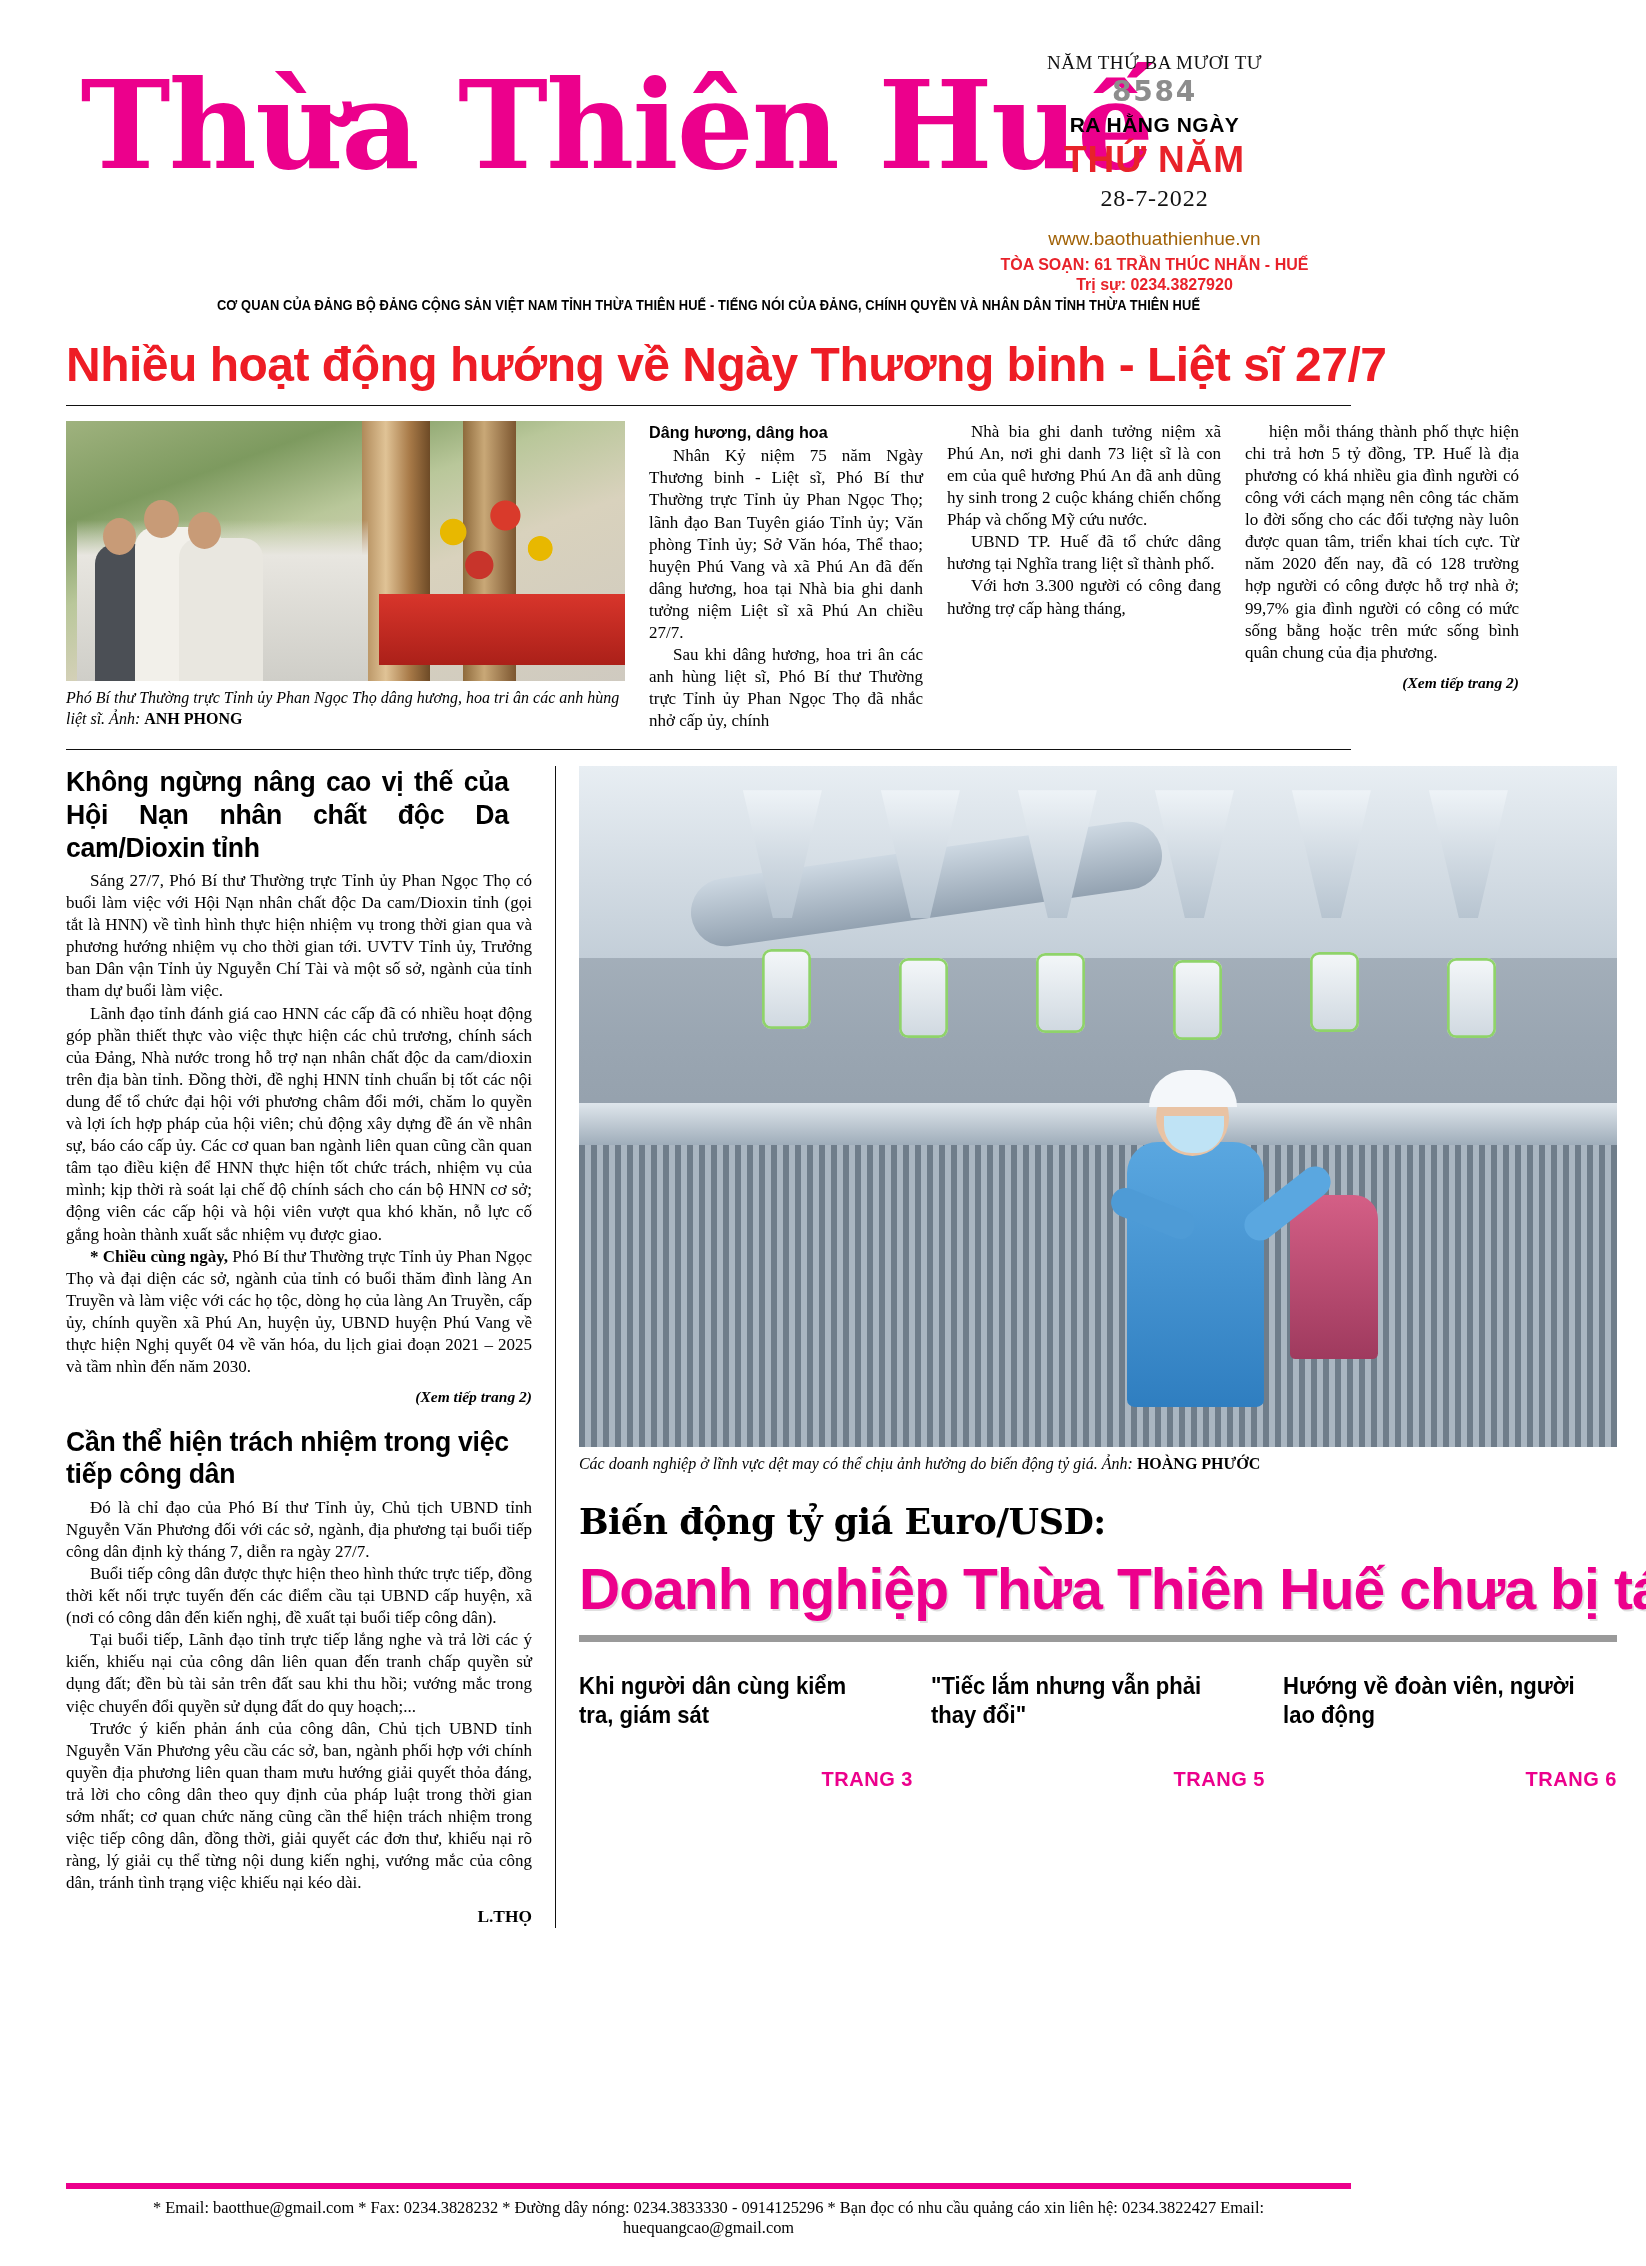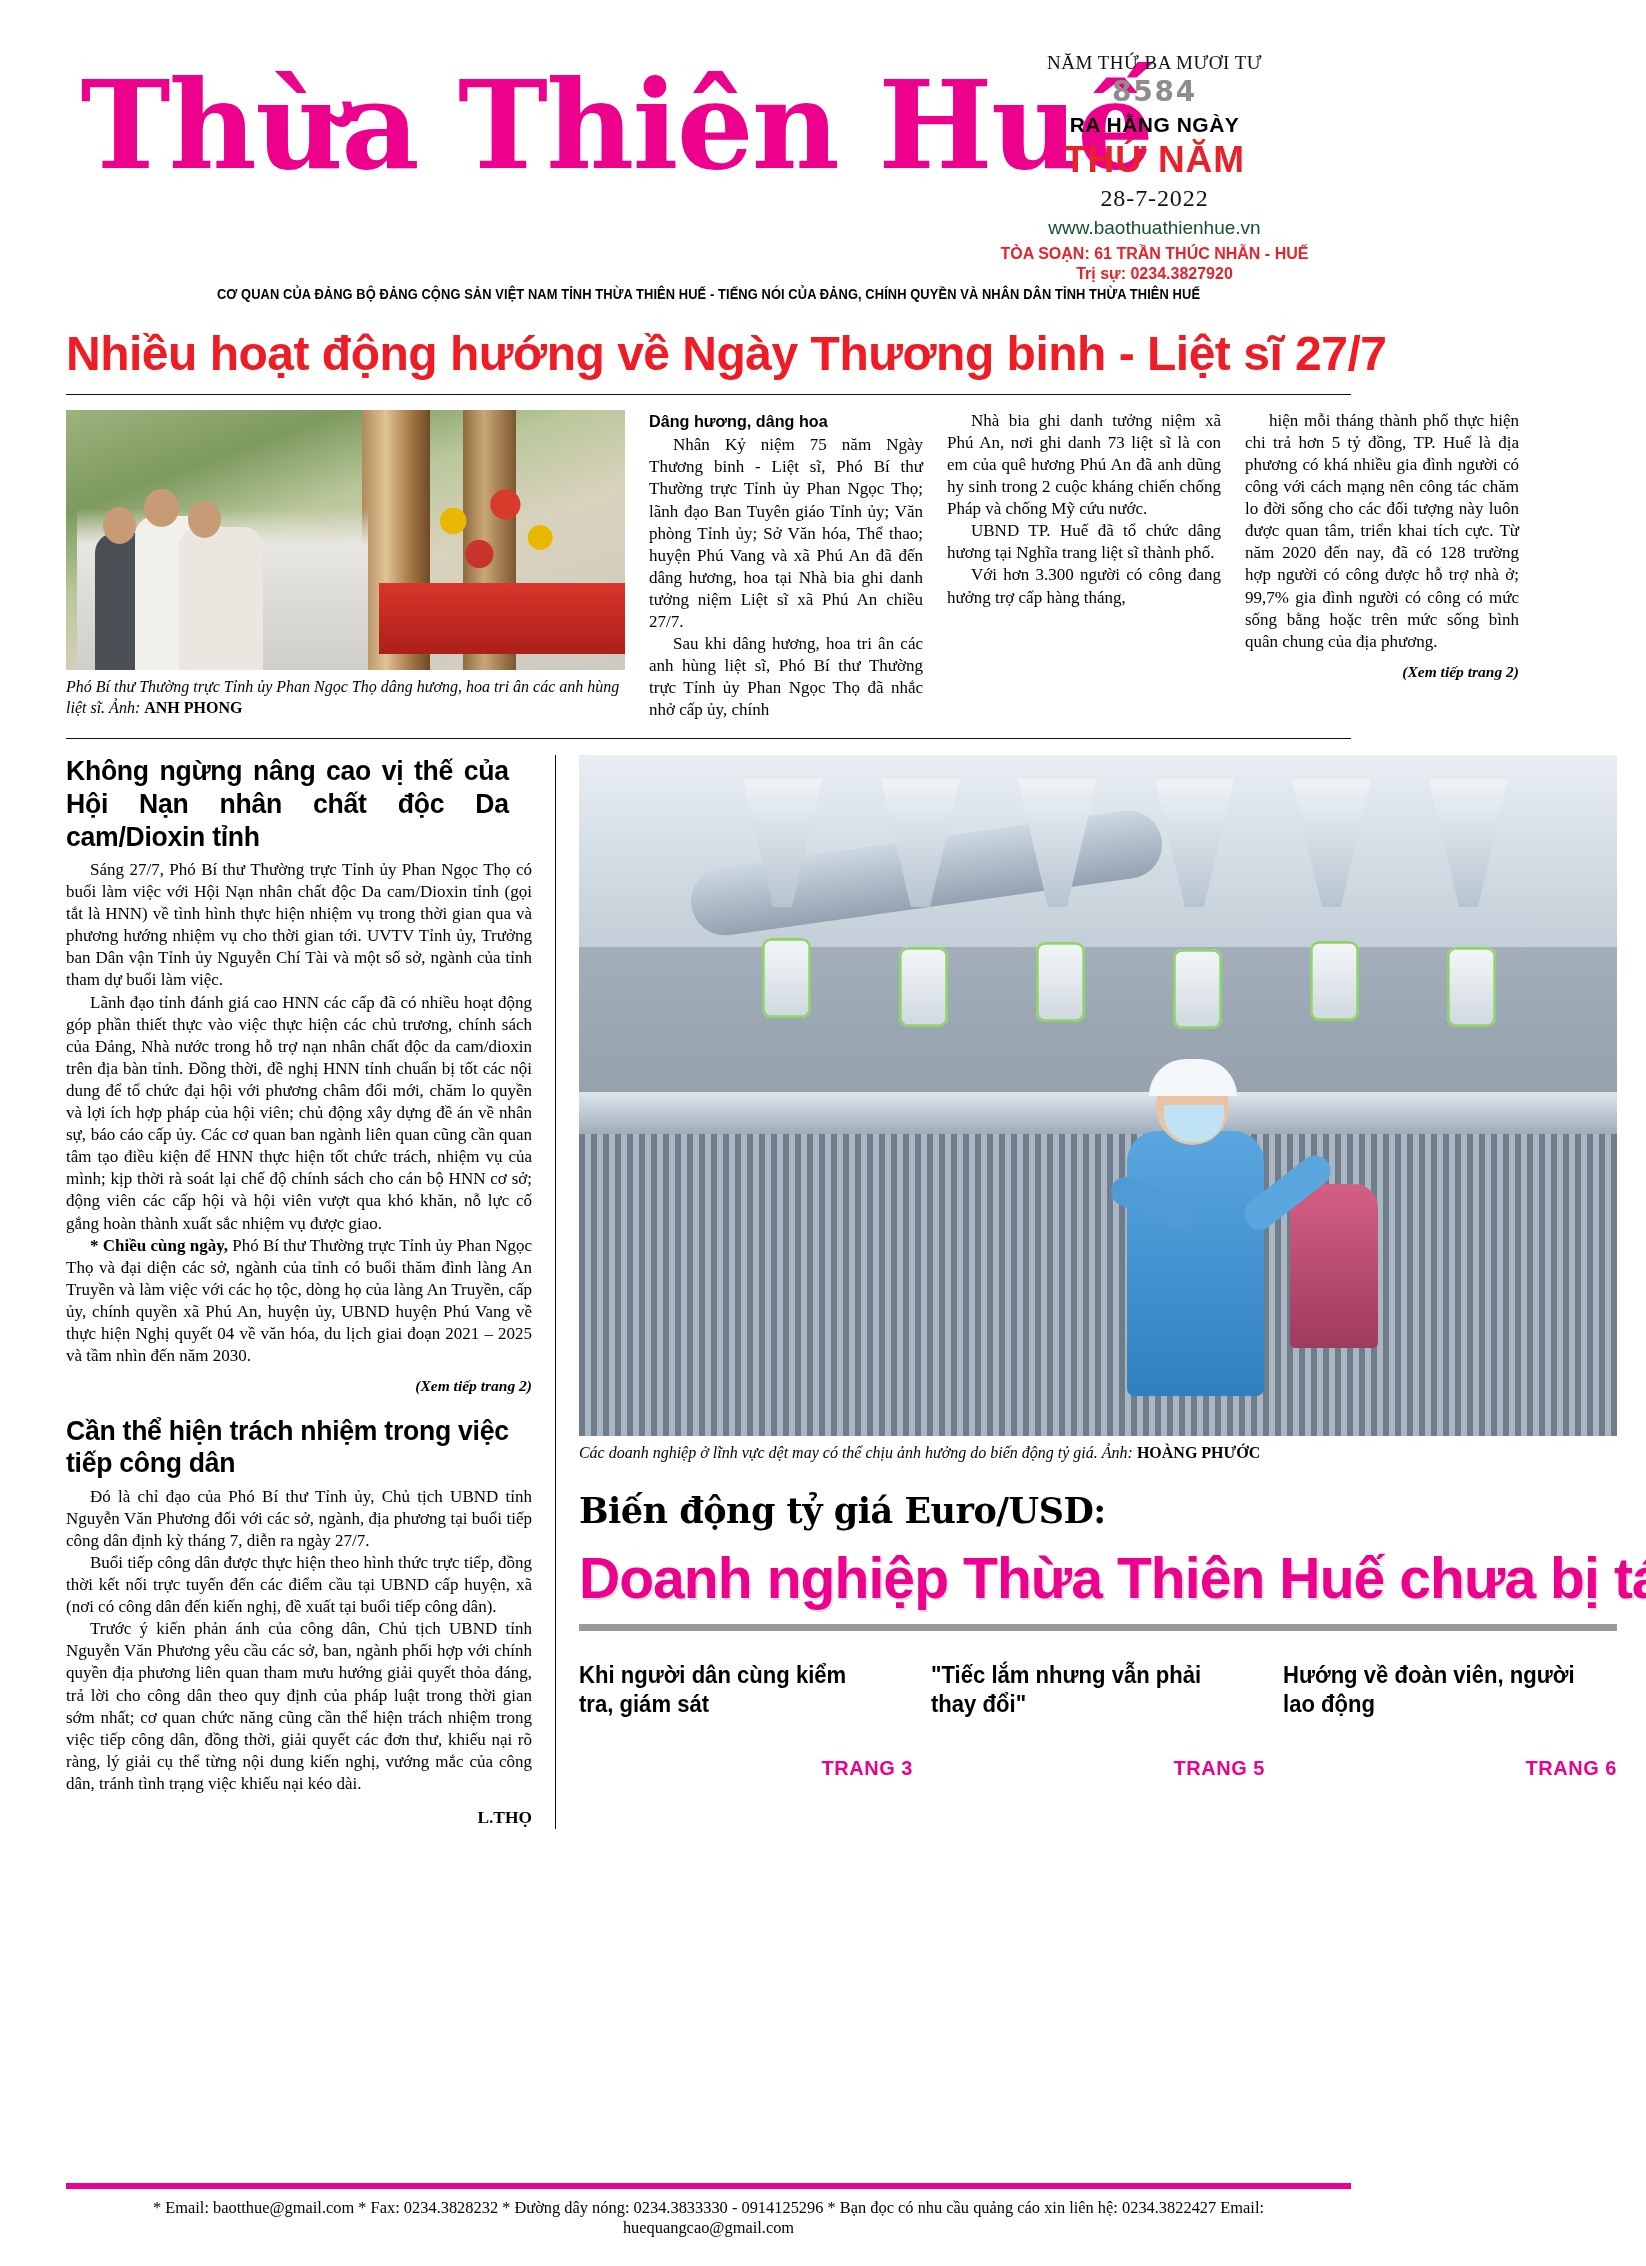--- a/index.html
+++ b/index.html
@@ -45,21 +45,21 @@
   .mr-weekday {
     font-family:"Liberation Sans", sans-serif; font-weight:bold;
     font-size:37px; color:#e8222a; letter-spacing:0.9px; margin-top:1.8px;
   }
   .mr-date {
     font-family:"Liberation Serif", serif; font-size:24px; color:#111;
     letter-spacing:0.9px; margin-top:3.7px;
   }
   .mr-web {
     font-family:"Liberation Sans", sans-serif; font-size:19px;
-    color:#14532d; margin-top:5px;
+    color:#a16207; margin-top:16px;
   }
   .mr-office {
     font-family:"Liberation Sans", sans-serif; font-weight:bold;
     font-size:16px; color:#e8222a; margin-top:6.4px; white-space:nowrap;
   }
   .mr-phone {
     font-family:"Liberation Sans", sans-serif; font-weight:bold;
     font-size:16px; color:#e8222a; margin-top:1.8px;
   }
 
@@ -381,20 +381,21 @@
     <div class="col-body">
       <div class="head-black">Không ngừng nâng cao vị thế của Hội Nạn nhân chất độc Da cam/Dioxin tỉnh</div>
       <p>Sáng 27/7, Phó Bí thư Thường trực Tỉnh ủy Phan Ngọc Thọ có buổi làm việc với Hội Nạn nhân chất độc Da cam/Dioxin tỉnh (gọi tắt là HNN) về tình hình thực hiện nhiệm vụ trong thời gian qua và phương hướng nhiệm vụ cho thời gian tới. UVTV Tỉnh ủy, Trưởng ban Dân vận Tỉnh ủy Nguyễn Chí Tài và một số sở, ngành của tỉnh tham dự buổi làm việc.</p>
       <p>Lãnh đạo tỉnh đánh giá cao HNN các cấp đã có nhiều hoạt động góp phần thiết thực vào việc thực hiện các chủ trương, chính sách của Đảng, Nhà nước trong hỗ trợ nạn nhân chất độc da cam/dioxin trên địa bàn tỉnh. Đồng thời, đề nghị HNN tỉnh chuẩn bị tốt các nội dung để tổ chức đại hội với phương châm đổi mới, chăm lo quyền và lợi ích hợp pháp của hội viên; chủ động xây dựng đề án về nhân sự, báo cáo cấp ủy. Các cơ quan ban ngành liên quan cũng cần quan tâm tạo điều kiện để HNN thực hiện tốt chức trách, nhiệm vụ của mình; kịp thời rà soát lại chế độ chính sách cho cán bộ HNN cơ sở; động viên các cấp hội và hội viên vượt qua khó khăn, nỗ lực cố gắng hoàn thành xuất sắc nhiệm vụ được giao.</p>
       <p><b>* Chiều cùng ngày,</b><span> Phó Bí thư Thường trực Tỉnh ủy Phan Ngọc Thọ và đại diện các sở, ngành của tỉnh có buổi thăm đình làng An Truyền và làm việc với các họ tộc, dòng họ của làng An Truyền, cấp ủy, chính quyền xã Phú An, huyện ủy, UBND huyện Phú Vang về thực hiện Nghị quyết 04 về văn hóa, du lịch giai đoạn 2021 – 2025 và tầm nhìn đến năm 2030.</span></p>
       <div class="seemore">(Xem tiếp trang 2)</div>
 
       <div class="head-black" style="margin-top:18.3px;">Cần thể hiện trách nhiệm trong việc tiếp công dân</div>
       <p>Đó là chỉ đạo của Phó Bí thư Tỉnh ủy, Chủ tịch UBND tỉnh Nguyễn Văn Phương đối với các sở, ngành, địa phương tại buổi tiếp công dân định kỳ tháng 7, diễn ra ngày 27/7.</p>
       <p>Buổi tiếp công dân được thực hiện theo hình thức trực tiếp, đồng thời kết nối trực tuyến đến các điểm cầu tại UBND cấp huyện, xã (nơi có công dân đến kiến nghị, đề xuất tại buổi tiếp công dân).</p>
+      <p>Tại buổi tiếp, Lãnh đạo tỉnh trực tiếp lắng nghe và trả lời các ý kiến, khiếu nại của công dân liên quan đến tranh chấp quyền sử dụng đất; đền bù tài sản trên đất sau khi thu hồi; vướng mắc trong việc chuyển đổi quyền sử dụng đất do quy hoạch;...</p>
       <p>Trước ý kiến phản ánh của công dân, Chủ tịch UBND tỉnh Nguyễn Văn Phương yêu cầu các sở, ban, ngành phối hợp với chính quyền địa phương liên quan tham mưu hướng giải quyết thỏa đáng, trả lời cho công dân theo quy định của pháp luật trong thời gian sớm nhất; cơ quan chức năng cũng cần thể hiện trách nhiệm trong việc tiếp công dân, đồng thời, giải quyết các đơn thư, khiếu nại rõ ràng, lý giải cụ thể từng nội dung kiến nghị, vướng mắc của công dân, tránh tình trạng việc khiếu nại kéo dài.</p>
       <div class="author-left">L.THỌ</div>
     </div>
 
     <div class="vrule"></div>
 
     <div>
       <div class="photo-b">
         <div class="ceil"></div>
         <div class="duct"></div>

